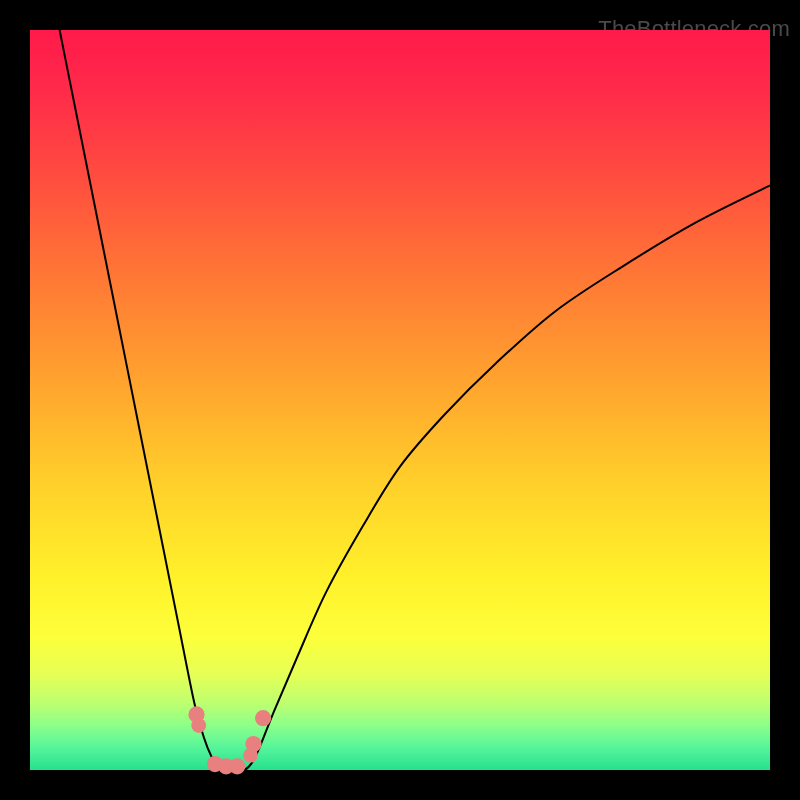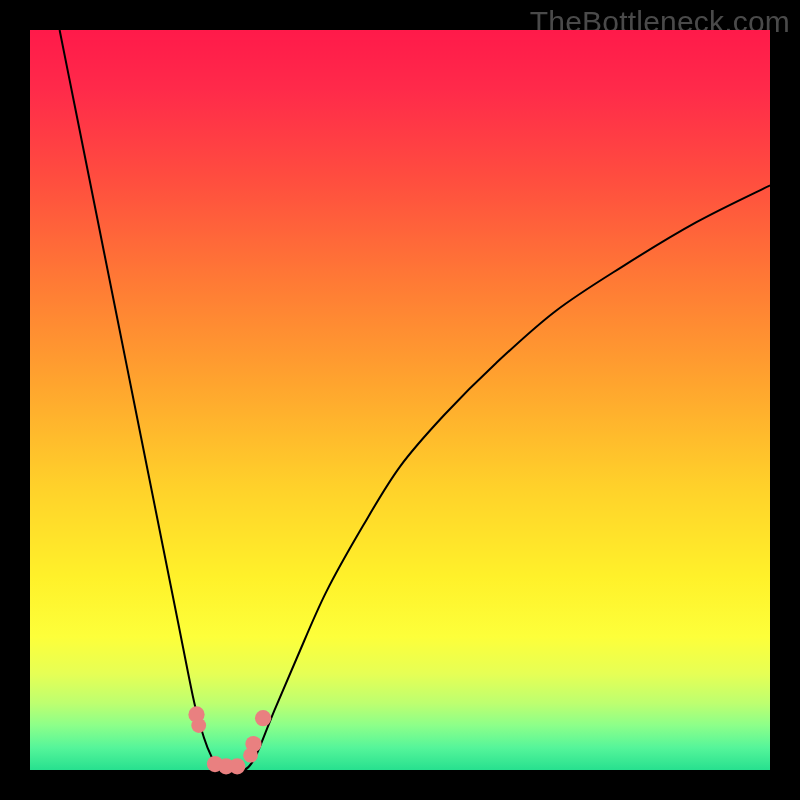--- a/index.html
+++ b/index.html
@@ -37,24 +37,24 @@
       #fdff3a 82%,
       #e6ff55 87%,
       #bdff70 91%,
       #8cff8a 94%,
       #55f59a 97%,
       #27e08f 100%
     );
   }
   .watermark {
     position: absolute;
-    top: 5px;
+    top: 16px;
     right: 10px;
     color: #4a4a4a;
-    font-size: 30px;
+    font-size: 22px;
     font-weight: 500;
     letter-spacing: 0.2px;
   }
   svg.curves {
     position: absolute;
     left: 0;
     top: 0;
     width: 740px;
     height: 740px;
     overflow: visible;

